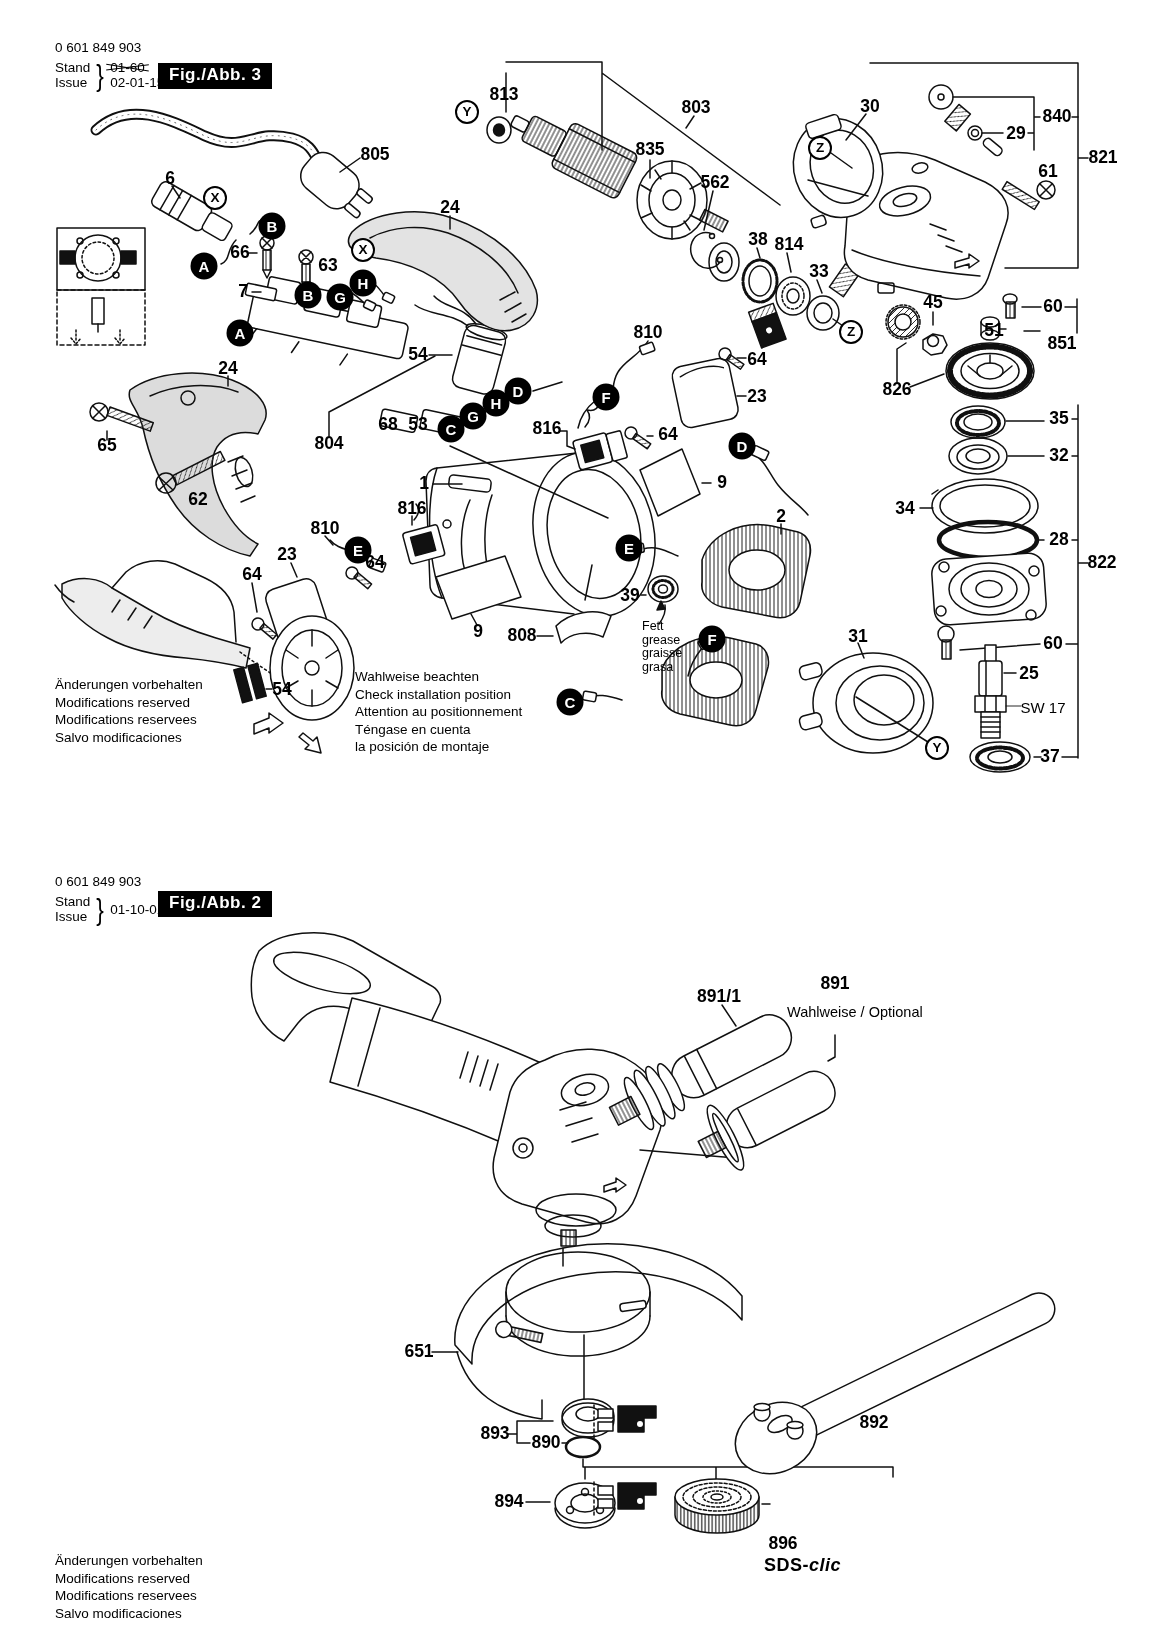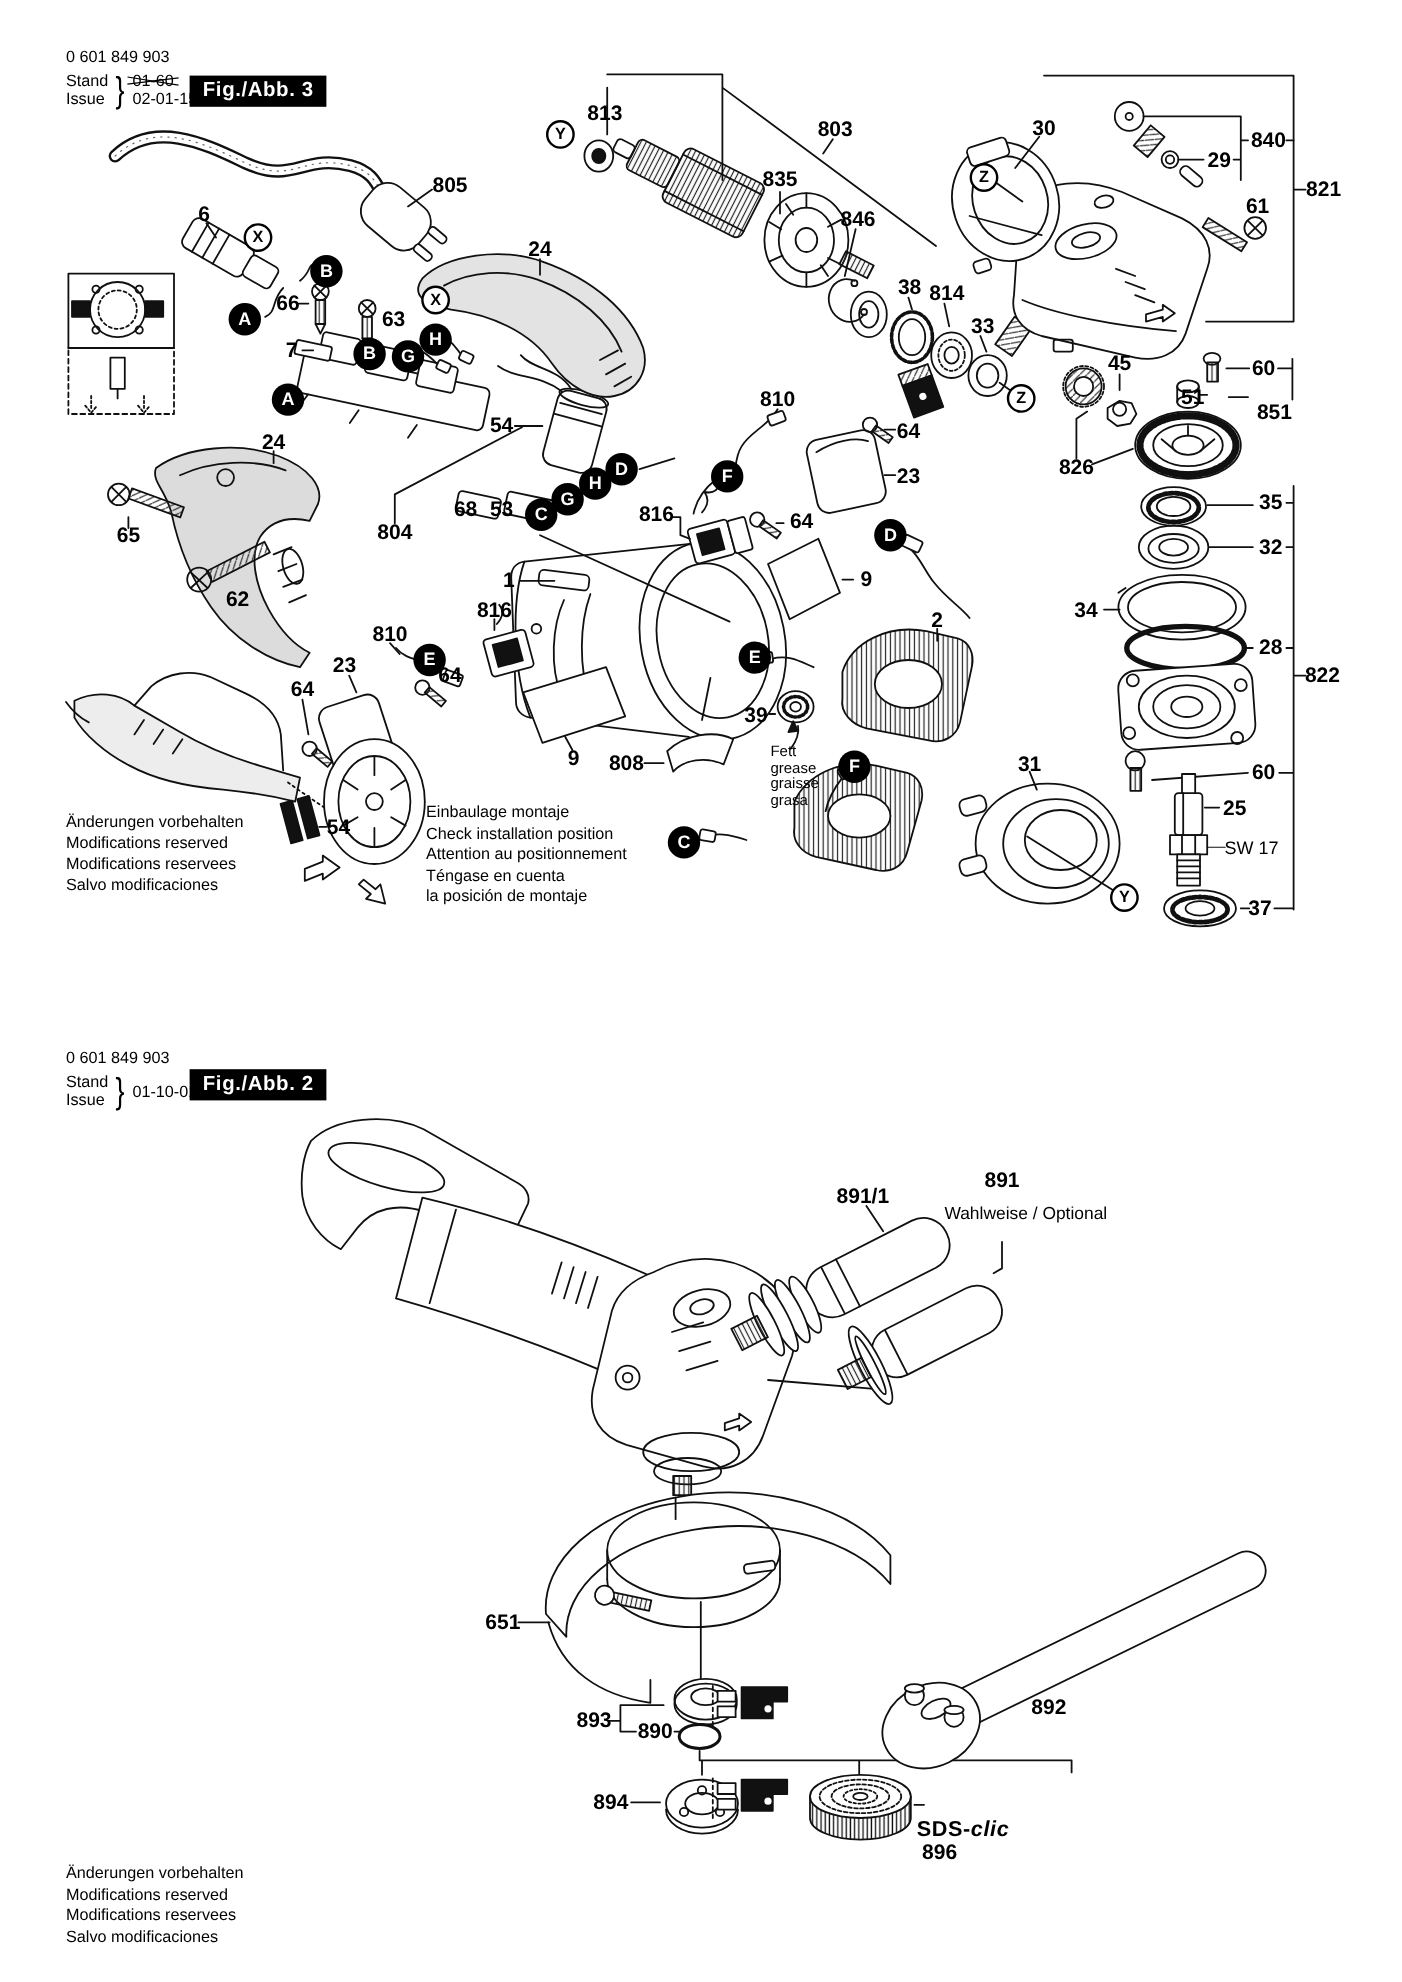--- a/index.html
+++ b/index.html
@@ -591,21 +591,21 @@
 <span class="callout" style="left:418px;top:355px">54</span>
 <span class="callout" style="left:388px;top:425px">68</span>
 <span class="callout" style="left:418px;top:425px">53</span>
 <span class="callout" style="left:329px;top:444px">804</span>
 <span class="callout" style="left:228px;top:369px">24</span>
 <span class="callout" style="left:107px;top:446px">65</span>
 <span class="callout" style="left:198px;top:500px">62</span>
 <span class="callout" style="left:504px;top:95px">813</span>
 <span class="callout" style="left:650px;top:150px">835</span>
 <span class="callout" style="left:696px;top:108px">803</span>
-<span class="callout" style="left:715px;top:183px">846</span>
+<span class="callout" style="left:715px;top:183px">562</span>
 <span class="callout" style="left:758px;top:240px">38</span>
 <span class="callout" style="left:789px;top:245px">814</span>
 <span class="callout" style="left:819px;top:272px">33</span>
 <span class="callout" style="left:870px;top:107px">30</span>
 <span class="callout" style="left:1057px;top:117px">840</span>
 <span class="callout" style="left:1016px;top:134px">29</span>
 <span class="callout" style="left:1103px;top:158px">821</span>
 <span class="callout" style="left:1048px;top:172px">61</span>
 <span class="callout" style="left:933px;top:303px">45</span>
 <span class="callout" style="left:1053px;top:307px">60</span>
@@ -669,36 +669,36 @@
   <div>graisse</div>
   <div>grasa</div>
 </div>
 <div class="note" style="left:55px;top:676px">
   <div>Änderungen vorbehalten</div>
   <div>Modifications reserved</div>
   <div>Modifications reservees</div>
   <div>Salvo modificaciones</div>
 </div>
 <div class="note" style="left:355px;top:668px">
-  <div>Einbaulage montaje</div>
+  <div>Wahlweise beachten</div>
   <div>Check installation position</div>
   <div>Attention au positionnement</div>
   <div>Téngase en cuenta</div>
   <div>la posición de montaje</div>
 </div>
 
 <span class="callout" style="left:719px;top:997px">891/1</span>
 <span class="callout" style="left:835px;top:984px">891</span>
 <span class="callout" style="left:419px;top:1352px">651</span>
 <span class="callout" style="left:495px;top:1434px">893</span>
 <span class="callout" style="left:546px;top:1443px">890</span>
 <span class="callout" style="left:509px;top:1502px">894</span>
 <span class="callout" style="left:874px;top:1423px">892</span>
 <span class="callout" style="left:783px;top:1544px">896</span>
 <span class="opt" style="left:787px;top:1004px">Wahlweise / Optional</span>
-<span class="sds" style="left:764px;top:1514px"><span>SDS-</span><span class="scr">clic</span></span>
+<span class="sds" style="left:764px;top:1555px"><span>SDS-</span><span class="scr">clic</span></span>
 
 <div class="note" style="left:55px;top:1552px">
   <div>Änderungen vorbehalten</div>
   <div>Modifications reserved</div>
   <div>Modifications reservees</div>
   <div>Salvo modificaciones</div>
 </div>
 
 </body></html>

